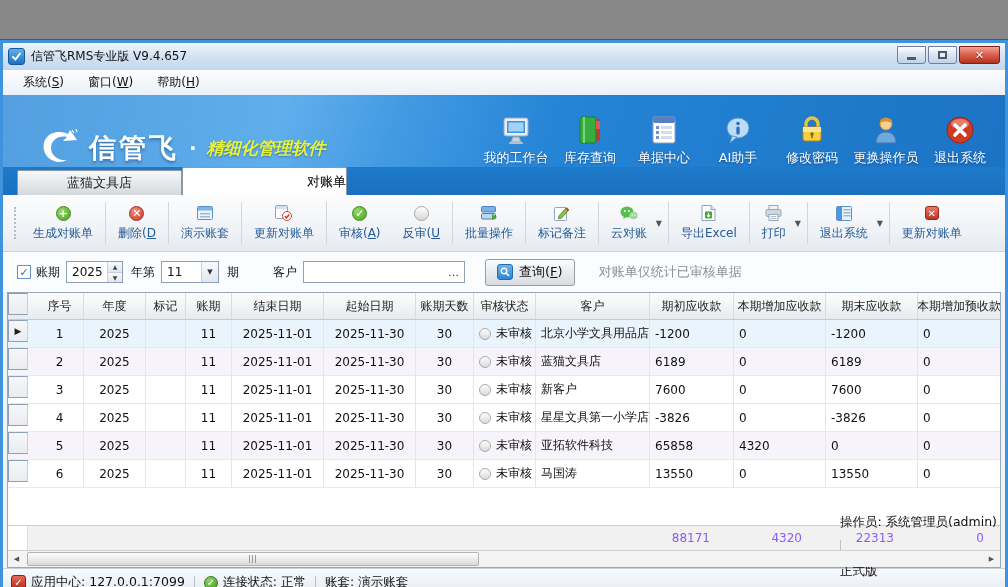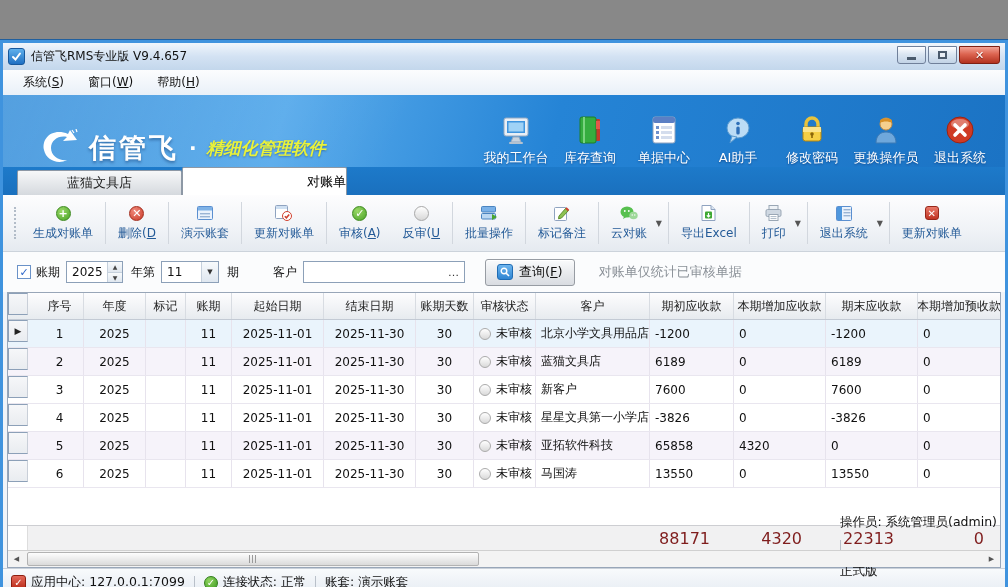--- a/index.html
+++ b/index.html
@@ -127,21 +127,21 @@
   .marker{ font-size:9px; color:#222; }
   .sdot{ width:12px; height:12px; border-radius:50%; background:linear-gradient(#ffffff,#d9d9d9);
          border:1px solid #ababab; margin-right:5px; flex:0 0 12px; }
   .w0{width:20px;flex:0 0 20px;} .w1{width:48px;flex:0 0 48px;} .w2{width:62px;flex:0 0 62px;}
   .w3{width:40px;flex:0 0 40px;} .w4{width:46px;flex:0 0 46px;} .w5{width:92px;flex:0 0 92px;}
   .w6{width:92px;flex:0 0 92px;} .w7{width:58px;flex:0 0 58px;} .w8{width:62px;flex:0 0 62px;}
   .w9{width:114px;flex:0 0 114px;} .w10{width:84px;flex:0 0 84px;} .w11{width:92px;flex:0 0 92px;}
   .w12{width:92px;flex:0 0 92px;} .w13{flex:1;}
   .gfiller{ flex:1; background:#fff; }
   .gsummary{ height:25px; flex:0 0 25px; background:#f1f1f2; border-top:1px solid #cdced2;
-             display:flex; align-items:center; font-size:16px; color:#7f1d1d; }
+             display:flex; align-items:center; font-size:12px; color:#8b5cf6; }
   .gsum-spacer{ width:634px; flex:0 0 634px; height:100%; }
   .gsum-sel{ width:20px; flex:0 0 20px; height:100%; background:#fff; border-right:1px solid #ddd; }
   .gs{ display:flex; align-items:center; justify-content:flex-end; padding-right:16px; }
   .hscroll{ height:17px; flex:0 0 17px; background:#f3f3f3; border-top:1px solid #d0d0d0;
             position:relative; }
   .harrow{ position:absolute; top:0; width:17px; height:100%; display:flex; align-items:center;
            justify-content:center; font-size:7px; color:#555; cursor:pointer; }
   .harrow.left{ left:0; } .harrow.right{ right:0; }
   .hthumb{ position:absolute; left:19px; top:1px; bottom:1px; width:452px;
            background:linear-gradient(#fdfdfd,#dadada); border:1px solid #b2b2b2; border-radius:2px;
@@ -475,22 +475,22 @@
     <span class="fnote">对账单仅统计已审核单据</span>
   </div>
 
   <div class="gridpanel">
     <div class="gheader">
       <div class="gh sel w0"></div>
       <div class="gh w1">序号</div>
       <div class="gh w2">年度</div>
       <div class="gh w3">标记</div>
       <div class="gh w4">账期</div>
+      <div class="gh w6">结束日期</div>
       <div class="gh w5">起始日期</div>
-      <div class="gh w6">结束日期</div>
       <div class="gh w7">账期天数</div>
       <div class="gh w8">审核状态</div>
       <div class="gh w9">客户</div>
       <div class="gh w10">期初应收款</div>
       <div class="gh w11">本期增加应收款</div>
       <div class="gh w12">期末应收款</div>
       <div class="gh w13" style="border-right:none;">本期增加预收款</div>
     </div>
 
     <div class="grow cur">

